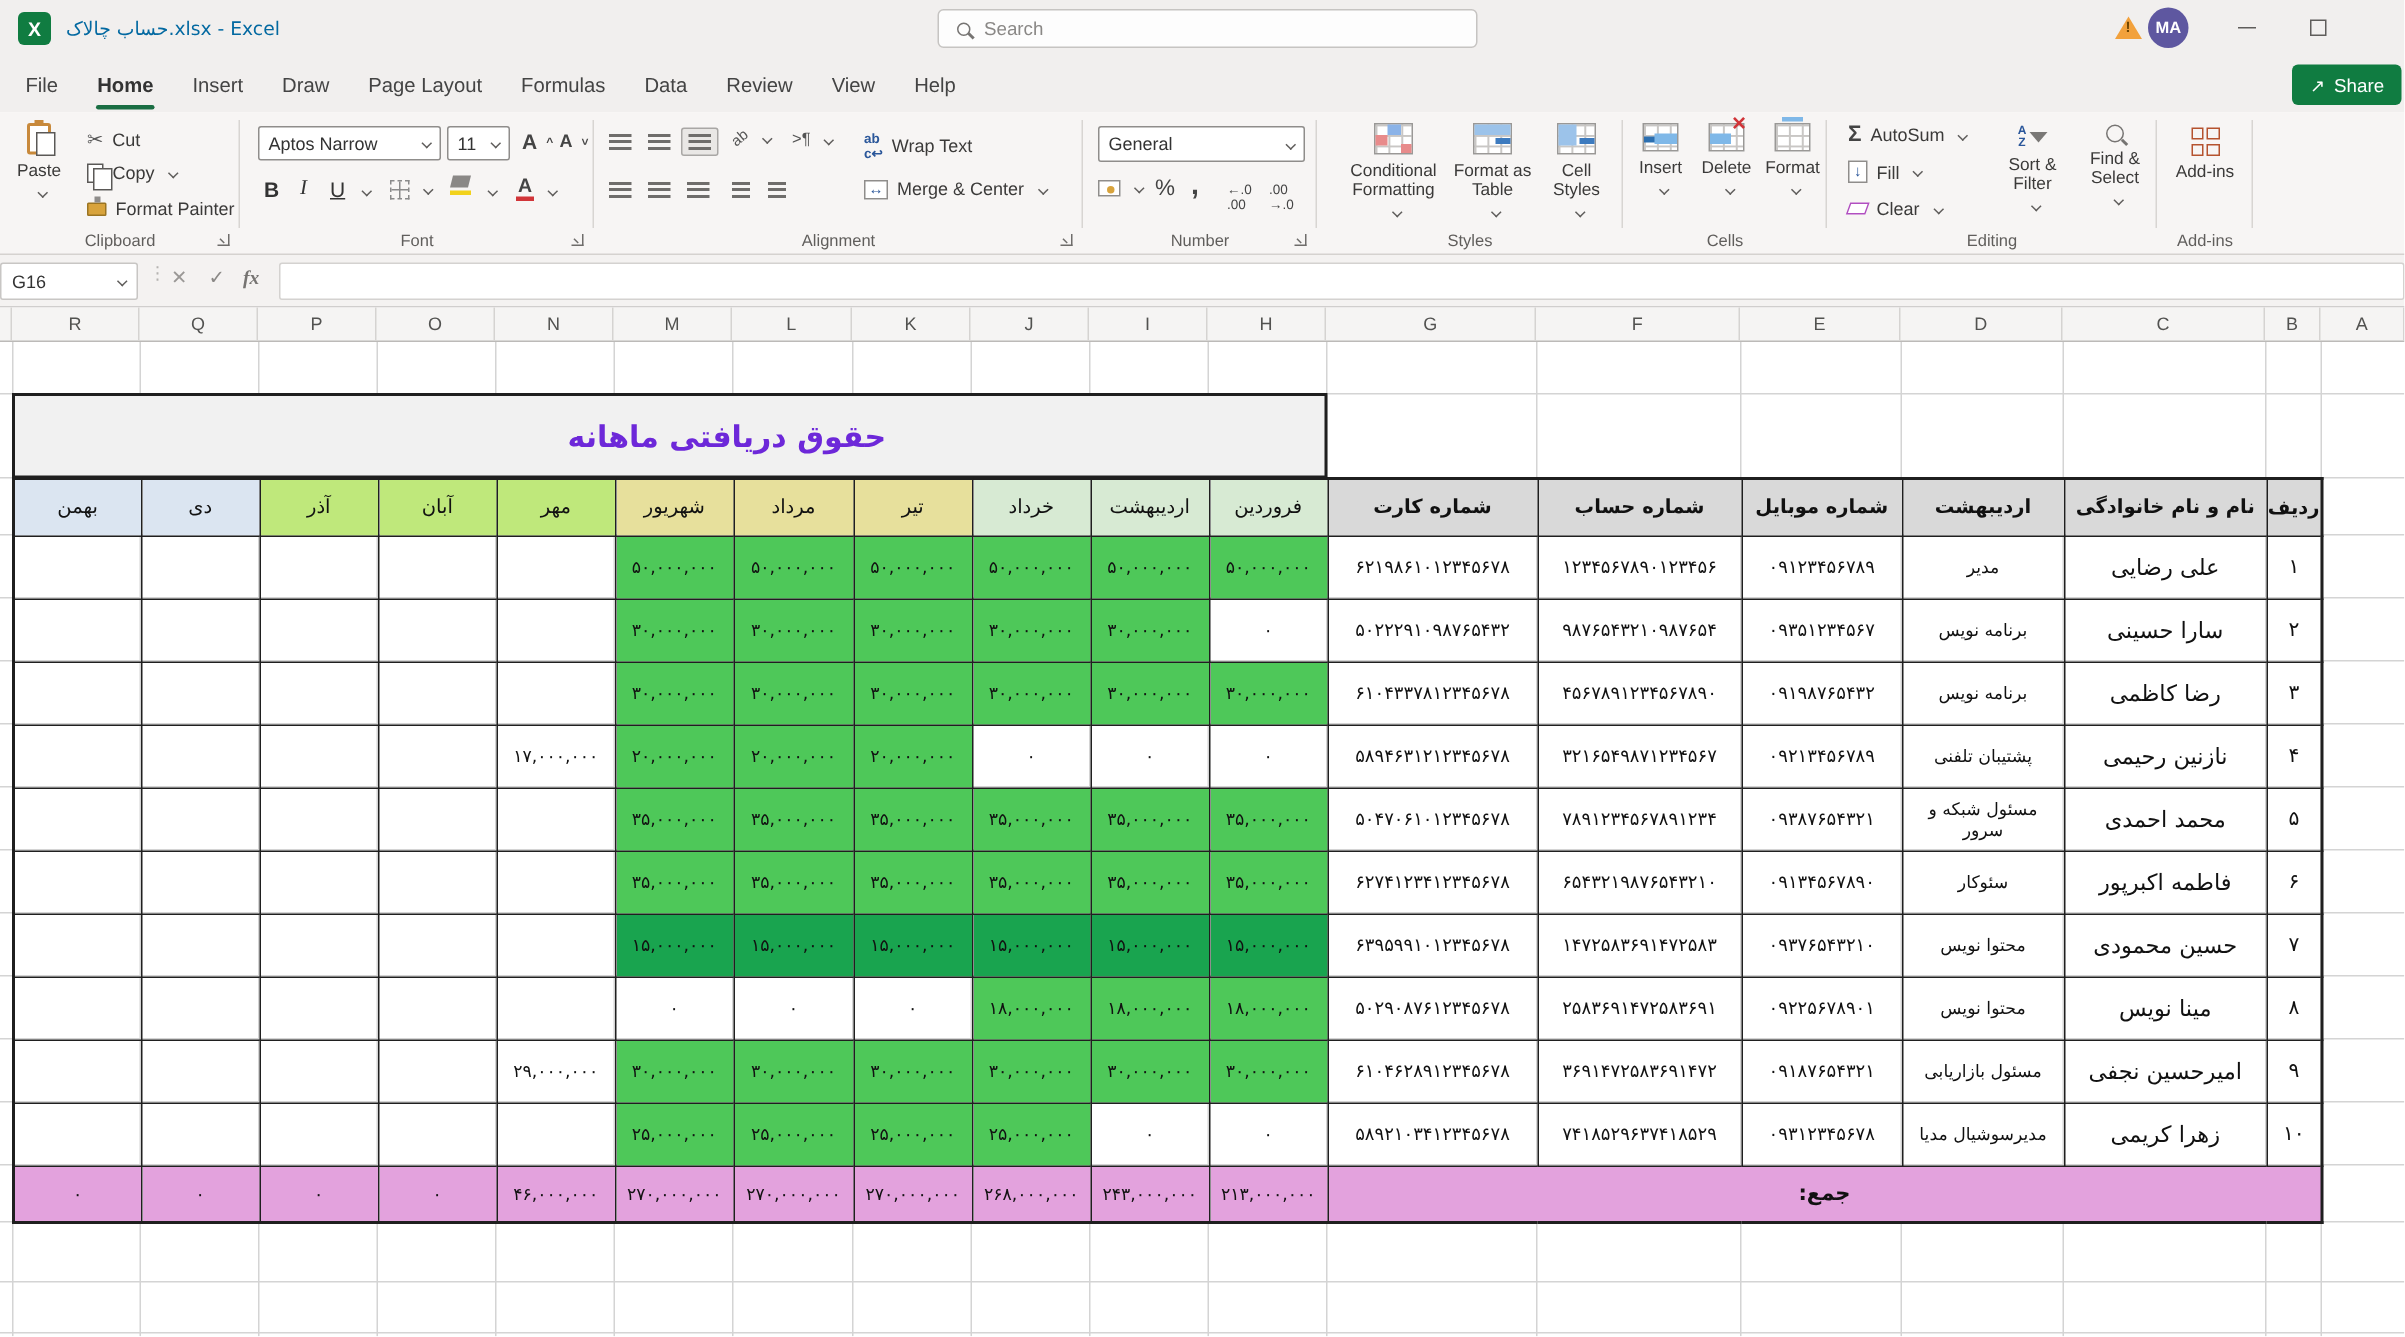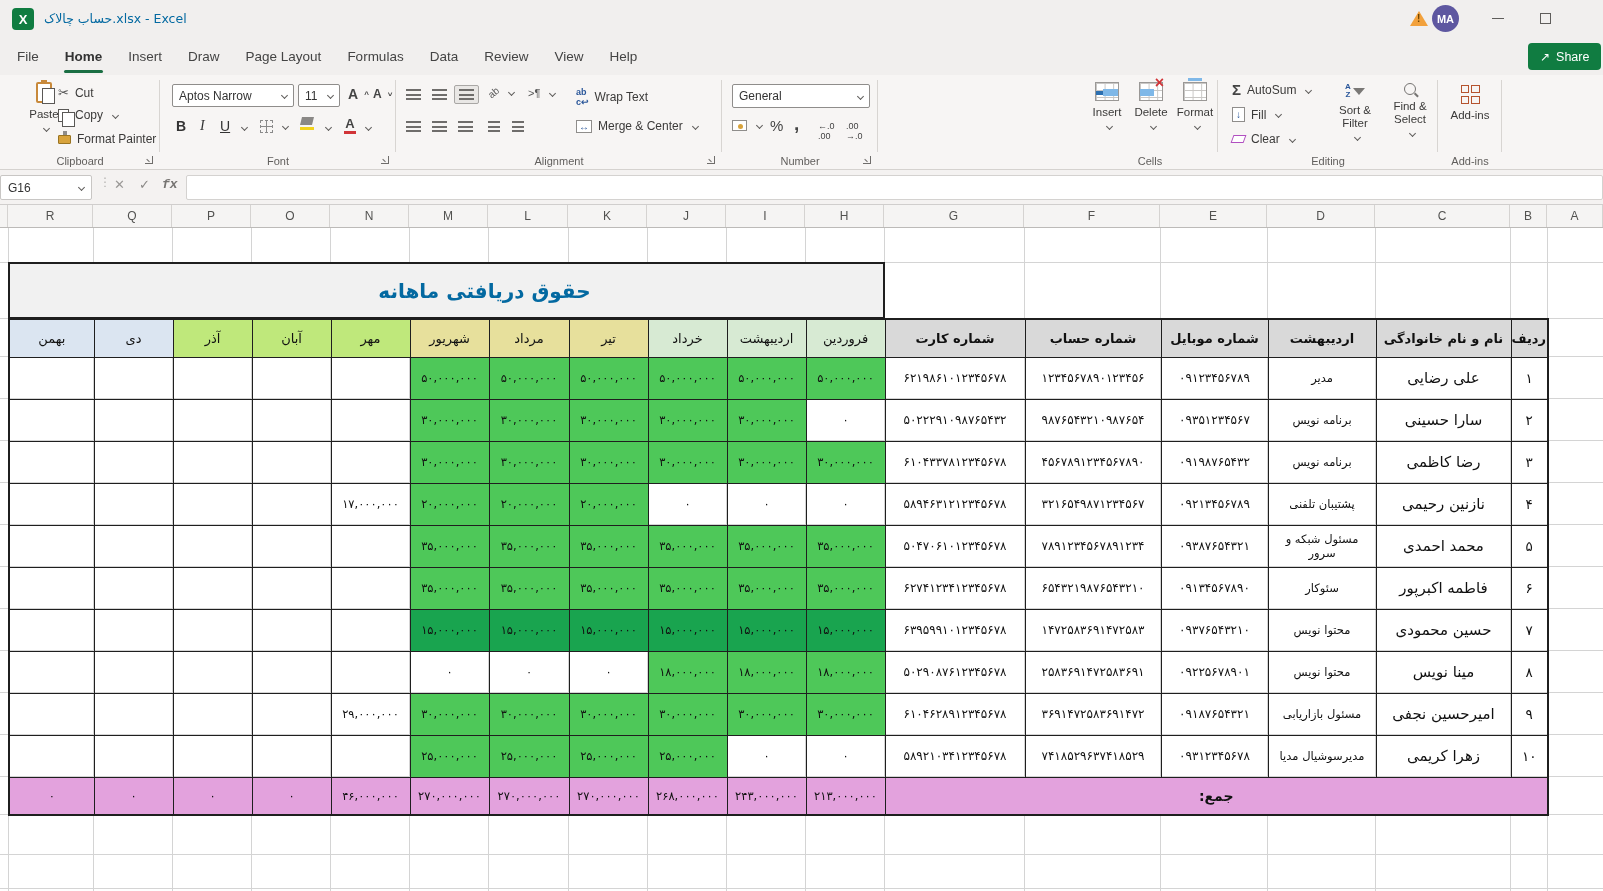--- a/index.html
+++ b/index.html
@@ -100,35 +100,35 @@
   .adi span{border:1.6px solid #b5532e}
   .orient{font-size:10px;color:#555;transform:rotate(-40deg);display:inline-block}
   .rtlmark{font-size:11px;color:#555}
 
   
   #fbar{position:absolute;left:0;top:170px;width:1603px;height:35px;background:#f4f2f1;border-bottom:1px solid #d0cecd}
   #namebox{position:absolute;left:0px;top:5px;width:92px;height:25px;background:#fff;border:1px solid #c8c6c4;border-radius:2px;
       display:flex;align-items:center;justify-content:space-between;padding:0 7px;font-size:12px;color:#333}
   .fdots{position:absolute;left:99px;top:9px;color:#b5b3b1;font-size:12px;letter-spacing:0;line-height:6px}
   .fbtn{position:absolute;top:7px;font-size:13px;color:#9a9896}
-  #fx{font-family:Liberation Mono, monospace;font-style:italic;color:#76객74;color:#767472;font-weight:bold}
+  #fx{font-family:Liberation Serif, serif;font-style:italic;color:#76객74;color:#767472;font-weight:bold}
   #finput{position:absolute;left:186px;top:5px;width:1417px;height:25px;background:#fff;border:1px solid #d4d2d0;border-radius:2px}
 
   
   #colheads{position:absolute;left:0;top:205px;width:1603px;height:23px;background:#f5f4f3;border-bottom:1px solid #bcbab8}
   .chcell{position:absolute;top:0;height:22px;display:flex;align-items:center;justify-content:center;
       font-size:12px;color:#525250;border-right:1px solid #d5d3d1}
 
   
   #sheet{position:absolute;left:0;top:228px;width:1603px;height:663px;background:#fff;overflow:hidden}
   .gv{position:absolute;top:0;bottom:0;width:1px;background:var(--grid)}
   .gh{position:absolute;left:0;right:0;height:1px;background:var(--grid)}
   #titlecell{position:absolute;left:8px;top:34px;width:877px;height:57px;background:#f1f1f1;border:2px solid var(--line);
       display:flex;align-items:center;justify-content:center;font-family:"DejaVu Sans",sans-serif;direction:rtl}
-  #titlecell span{font-size:20px;font-weight:bold;color:#0369a1;transform:translateX(38px)}
+  #titlecell span{font-size:20px;font-weight:bold;color:#6d28d9;transform:translateX(38px)}
   #ttable{position:absolute;left:8px;top:90px;width:1540px;border-collapse:collapse;table-layout:fixed;direction:rtl;
       font-family:"DejaVu Sans",sans-serif;border:2px solid var(--line)}
   #ttable th,#ttable td{border:1px solid var(--line);text-align:center;vertical-align:middle;padding:0 2px;overflow:hidden;color:#111}
   tr.hrow{height:38px} tr.drow{height:42px} tr.srow{height:38px}
   th.hg{background:var(--hgray);font-size:13px;font-weight:bold}
   th.hm{font-size:13px;font-weight:normal}
   th.m-spring{background:var(--spring)} th.m-summer{background:var(--summer)}
   th.m-autumn{background:var(--autumn)} th.m-winter{background:var(--winter)}
   td.rno{font-size:13.5px}
   td.cname{font-size:15px}
@@ -139,20 +139,24 @@
   td.mw{font-size:11.5px}
   td.sum-label{background:var(--pink);font-size:14px;font-weight:bold}
   td.msum{background:var(--pink);font-size:11.5px}
 </style>
 </head>
 <body>
 
 <div id="titlebar">
   <div class="xl">X</div>
   <div id="fname">حساب چالاک.xlsx - Excel</div>
+  <div id="searchbox">
+    <span class="mag"></span>
+    <span>Search</span>
+  </div>
   <div class="warn"></div>
   <div class="ava">MA</div>
   <div class="wmin"></div>
   <div class="wmax"></div>
 </div>
 
 <div id="menubar">
   <div id="tabs">
       <div class="mtab">File</div>
       <div class="mtab active">Home</div>
@@ -167,21 +171,21 @@
     </div>
   <div id="sharebtn">
     <span style="font-size:12px">↗</span>
     <span>Share</span>
   </div>
 </div>
 
 <div id="ribbon">
 
   <div class="rgroup" style="left:0;width:160px">
-    <div class="bigbtn" style="left:22px;top:7px;width:44px">
+    <div class="bigbtn" style="left:4px;top:7px;width:44px">
       <span class="ic-paste"></span>
       <span>Paste</span>
       <span class="chev"></span>
     </div>
     <div class="smallbtn" style="left:58px;top:10px">
       <span style="font-size:13px;color:#555">✂</span>
       <span>Cut</span>
     </div>
     <div class="smallbtn" style="left:58px;top:33px">
       <span class="ic-copy"></span>
@@ -289,20 +293,39 @@
       </div>
     <div class="smallbtn" style="left:48px;top:42px;font-size:15px;color:#444">%</div>
     <div class="smallbtn" style="left:72px;top:38px;font-size:19px;font-weight:bold;color:#444">,</div>
     <div class="smallbtn" style="left:96px;top:46px;font-size:9px;color:#444">←.0<br>.00</div>
     <div class="smallbtn" style="left:124px;top:46px;font-size:9px;color:#444">.00<br>→.0</div>
     <div class="glabel">Number</div>
     <div class="lnch"></div>
     <div class="gsep" style="right:0"></div>
   </div>
 
+  <div class="rgroup" style="left:878px;width:204px">
+    <div class="bigbtn" style="left:18px;top:7px;width:66px">
+      <span class="mini cf"></span>
+      <span>Conditional Formatting</span>
+      <span class="chev"></span>
+    </div>
+    <div class="bigbtn" style="left:88px;top:7px;width:58px">
+      <span class="mini ft"></span>
+      <span>Format as Table</span>
+      <span class="chev"></span>
+    </div>
+    <div class="bigbtn" style="left:150px;top:7px;width:46px">
+      <span class="mini cs"></span>
+      <span>Cell Styles</span>
+      <span class="chev"></span>
+    </div>
+    <div class="glabel">Styles</div>
+    <div class="gsep" style="right:0"></div>
+  </div>
 
   <div class="rgroup" style="left:1082px;width:136px">
     <div class="bigbtn" style="left:4px;top:7px;width:42px">
       <span class="mini sm ins"></span>
       <span>Insert</span>
       <span class="chev"></span>
     </div>
     <div class="bigbtn" style="left:48px;top:7px;width:42px">
       <span class="mini sm del"></span>
       <span>Delete</span>

